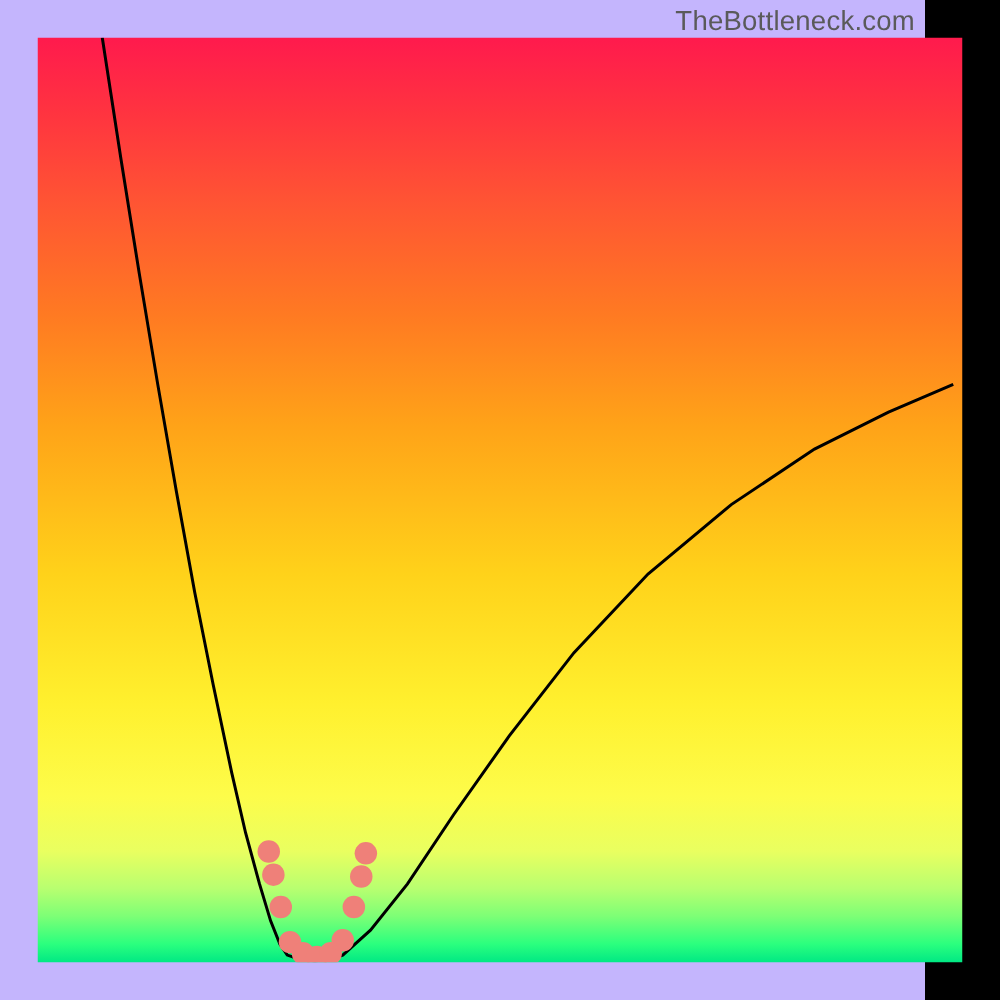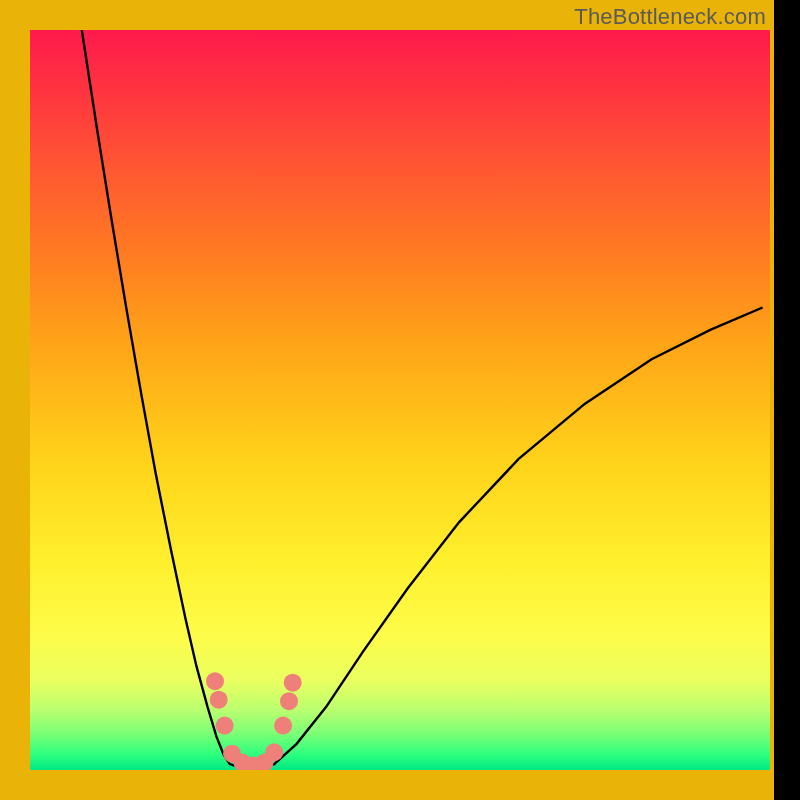--- a/index.html
+++ b/index.html
@@ -10,22 +10,21 @@
     background: #000;
     overflow: hidden;
     font-family: Arial, Helvetica, sans-serif;
   }
   .frame {
     position: absolute;
     top: 0;
     left: 0;
     width: 740px;
     height: 800px;
-    background: #eab308;
-    padding-left: 34px;
+    background: #c4b5fd;
   }
   .plot {
     position: absolute;
     top: 30px;
     left: 30px;
     width: 740px;
     height: 740px;
     overflow: hidden;
   }
   .gradient {

